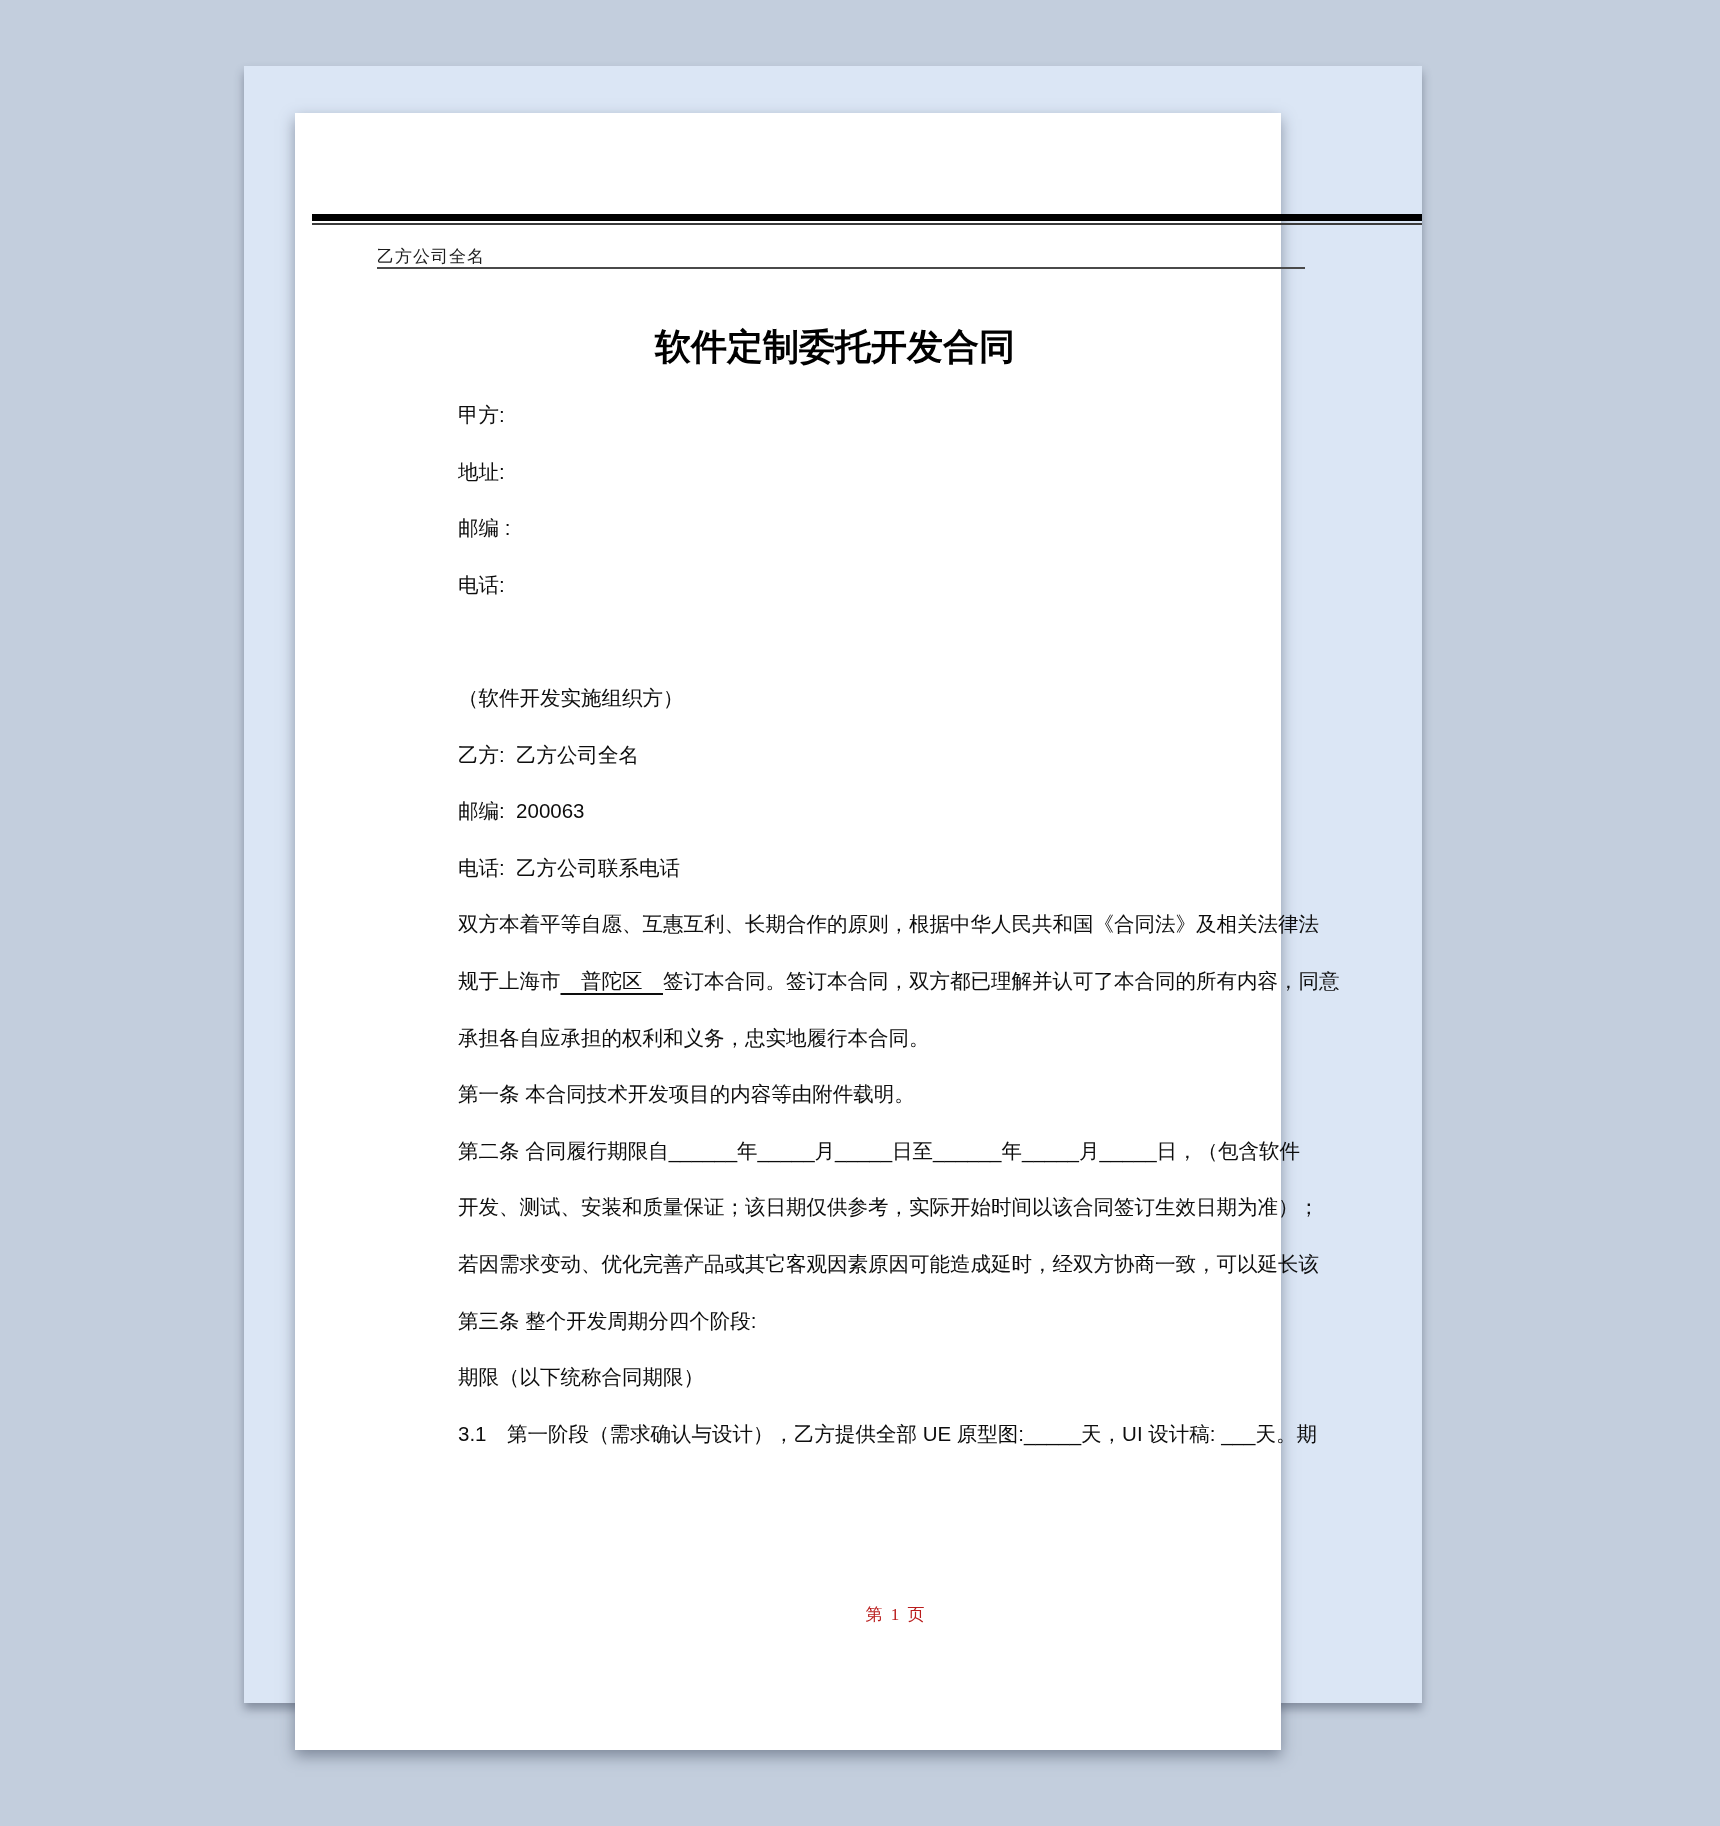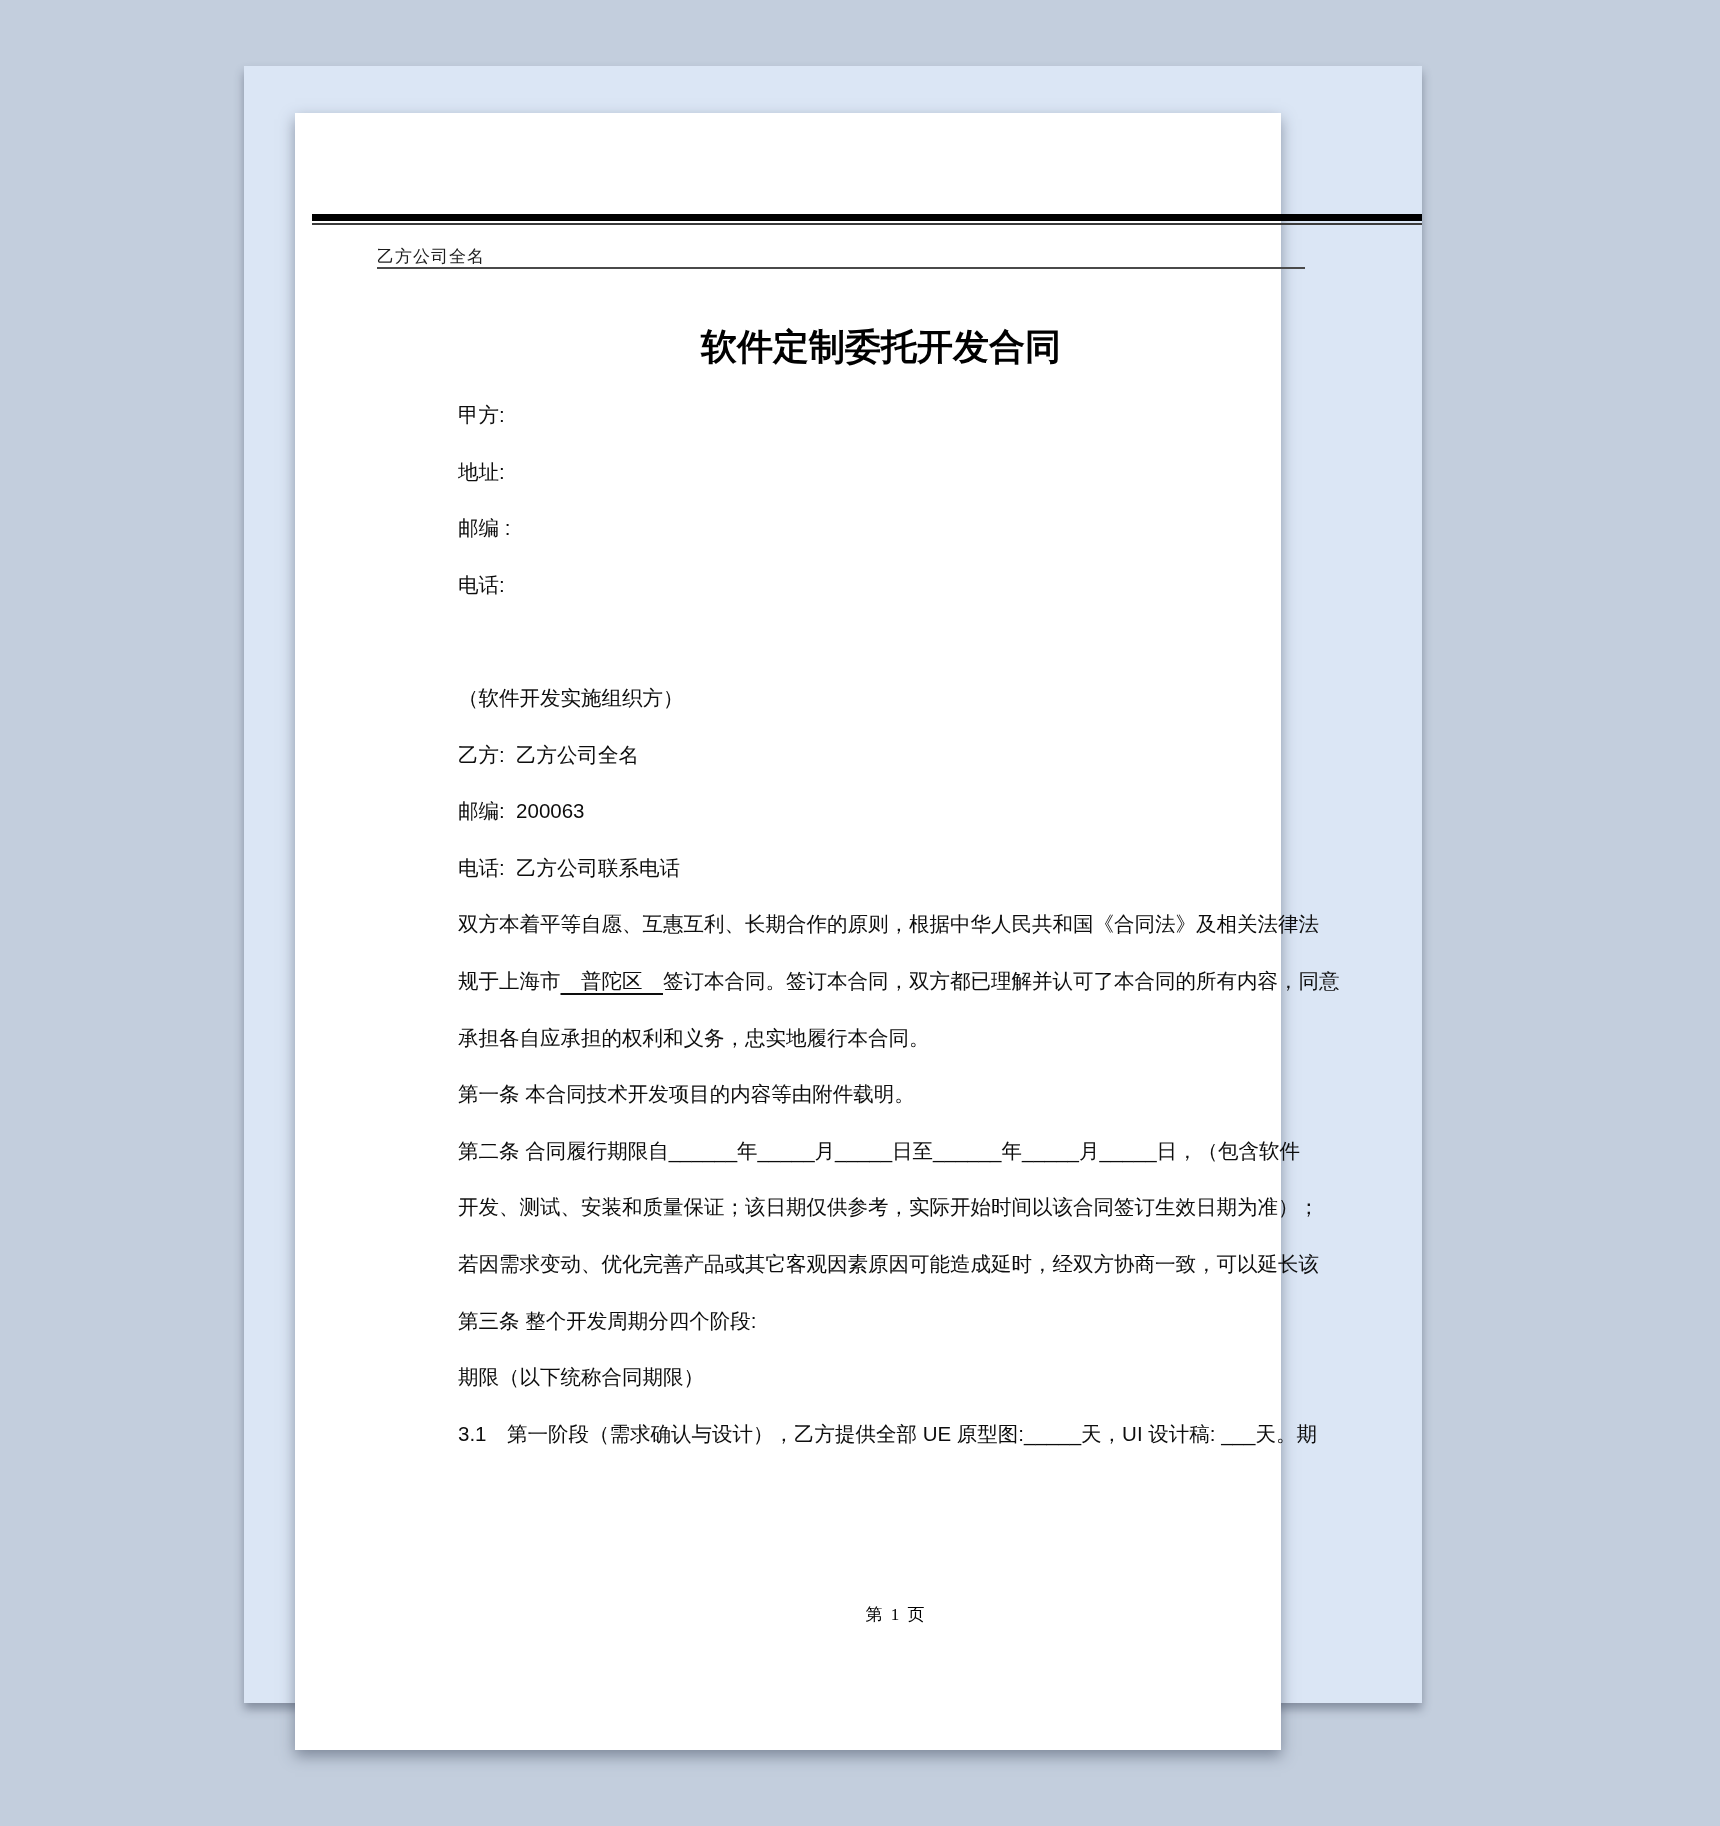--- a/index.html
+++ b/index.html
@@ -36,37 +36,36 @@
   .header-underline{
     position:absolute;left:82px;top:154px;width:928px;height:0;
     border-top:2px solid #4a4a4a;
   }
   .title{
     position:absolute;left:0;top:210px;width:1080px;margin:0;
     text-align:center;
     font-size:36px;font-weight:bold;color:#000;
     letter-spacing:0;
     white-space:pre;
-    padding-left:46px;
   }
   .body{
     position:absolute;left:163px;top:274px;width:860px;
     font-size:20.5px;color:var(--text,#0d0d0d);
   }
   .line{
     height:56.6px;line-height:56.6px;
     white-space:pre;
   }
   .line span.b{font-weight:normal}
   .line span.u{text-decoration:underline;text-underline-offset:5px}
   .footer{
     position:absolute;left:0;top:1470px;width:1177px;
     text-align:center;
     font-family:"Liberation Serif",serif;
-    font-size:17px;color:#000000;letter-spacing:2px;
+    font-size:17px;color:#b91c1c;letter-spacing:2px;
     white-space:pre;
   }
 </style>
 </head>
 <body style="--canvas-bg: #c3cedd; --back-page-bg: #dbe6f5; --page-bg: #ffffff; --rule: #000000; --text: #0d0d0d;">
 
 <div class="back-page"></div>
 
 <div class="page">
   <div class="rule-double"></div>

